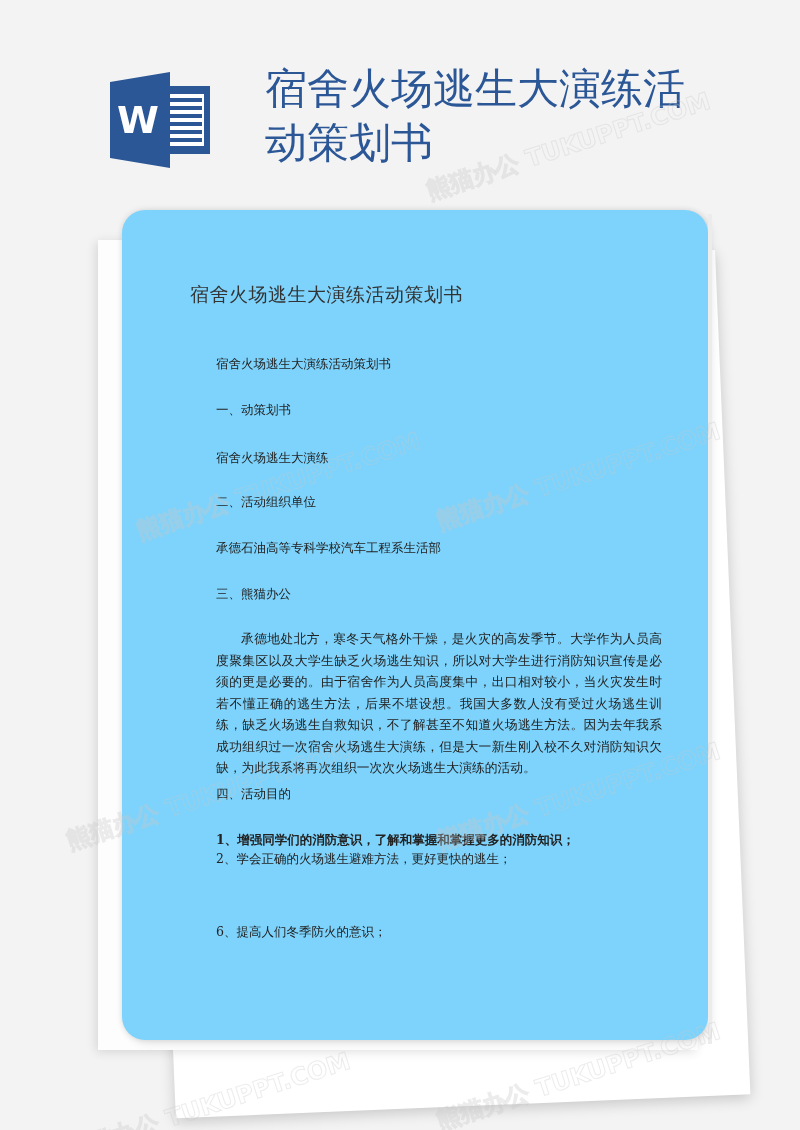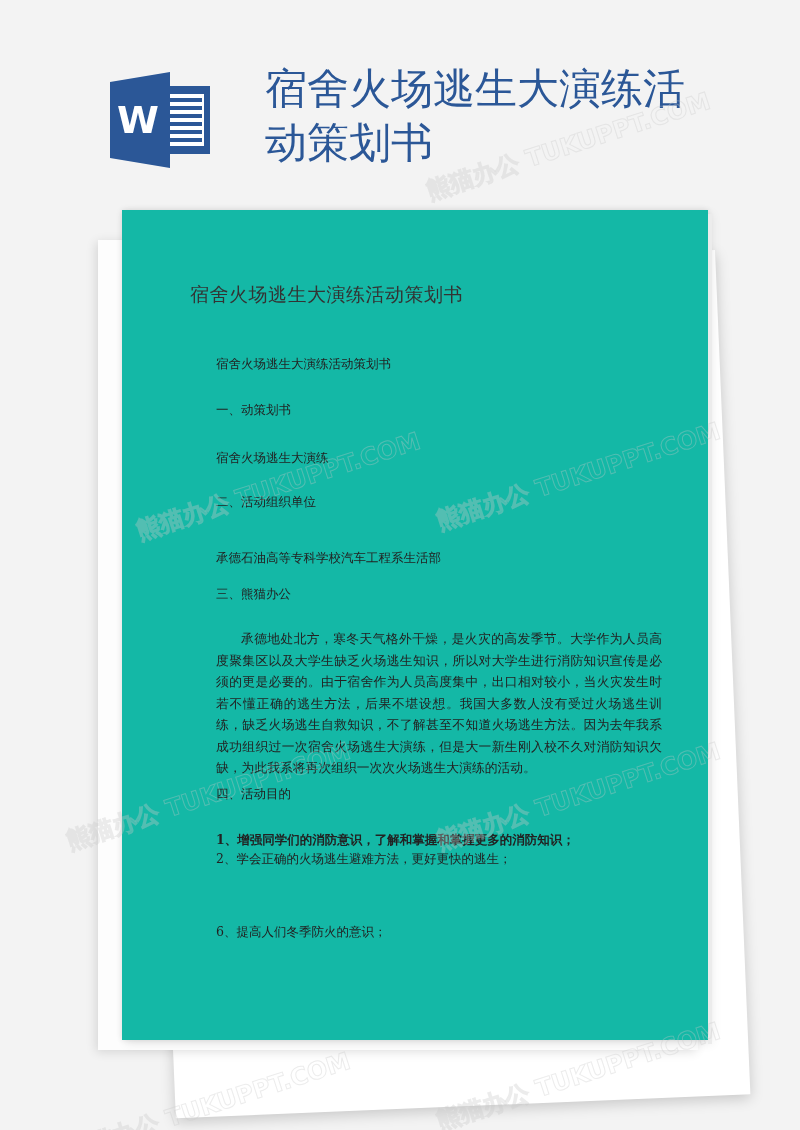--- a/index.html
+++ b/index.html
@@ -27,22 +27,23 @@
     transform-origin: 100% 0%;
     box-shadow: 0 4px 14px rgba(0,0,0,0.18);
   }
   .page-mid {
     position: absolute; left: 98px; top: 240px; width: 600px; height: 810px;
     background: #fdfdfd;
     box-shadow: -2px 2px 10px rgba(0,0,0,0.12);
   }
   .page-front {
     position: absolute; left: 122px; top: 210px; width: 586px; height: 830px;
-    background: #14b8a6;
+    background: #7dd3fc;
     box-shadow: 0 0 6px rgba(0,0,0,0.12), 4px 4px 10px rgba(0,0,0,0.08);
+    border-radius: 23px;
   }
   .page-front::after {
     content: ""; position: absolute; right: -4px; top: 4px; width: 4px; height: 100%;
     background: #ececec;
   }
 
   .doc-title {
     position: absolute; left: 68px; top: 72px;
     font-size: 19px; color: #333; letter-spacing: 0.5px;
   }
@@ -93,21 +94,21 @@
 <div class="page-mid"></div>
 
 <div class="page-front">
   <div class="doc-title">宿舍火场逃生大演练活动策划书</div>
 
   <div class="doc-body">
     <div class="line" style="top:146px;">宿舍火场逃生大演练活动策划书</div>
     <div class="line" style="top:192px;">一、动策划书</div>
     <div class="line" style="top:240px;">宿舍火场逃生大演练</div>
     <div class="line" style="top:284px;">二、活动组织单位</div>
-    <div class="line" style="top:340px;">承德石油高等专科学校汽车工程系生活部</div>
+    <div class="line" style="top:330px;">承德石油高等专科学校汽车工程系生活部</div>
     <div class="line" style="top:376px;">三、熊猫办公</div>
   </div>
 
   <div class="para">承德地处北方，寒冬天气格外干燥，是火灾的高发季节。大学作为人员高度聚集区以及大学生缺乏火场逃生知识，所以对大学生进行消防知识宣传是必须的更是必要的。由于宿舍作为人员高度集中，出口相对较小，当火灾发生时若不懂正确的逃生方法，后果不堪设想。我国大多数人没有受过火场逃生训练，缺乏火场逃生自救知识，不了解甚至不知道火场逃生方法。因为去年我系成功组织过一次宿舍火场逃生大演练，但是大一新生刚入校不久对消防知识欠缺，为此我系将再次组织一次次火场逃生大演练的活动。</div>
 
   <div class="doc-body">
     <div class="line" style="top:576px;">四、活动目的</div>
     <div class="line" style="top:622px;font-weight:bold;">1、增强同学们的消防意识，了解和掌握和掌握更多的消防知识；</div>
     <div class="line" style="top:641px;">2、学会正确的火场逃生避难方法，更好更快的逃生；</div>
     <div class="line" style="top:714px;">6、提高人们冬季防火的意识；</div>

